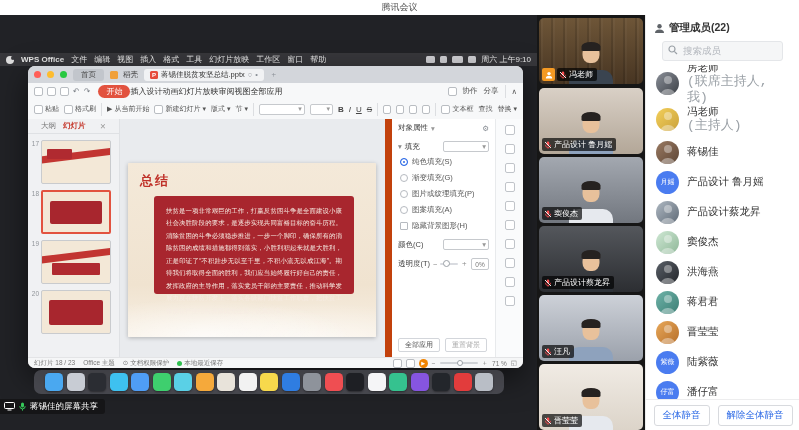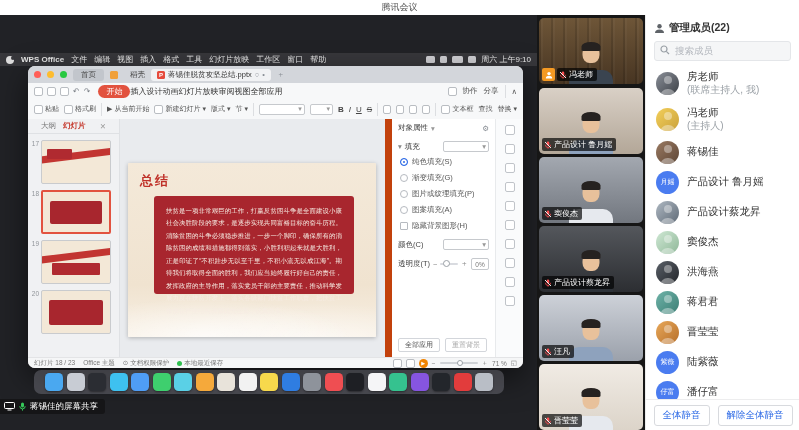--- a/index.html
+++ b/index.html
@@ -133,37 +133,37 @@
   .vlabel{position:absolute;left:3px;bottom:3px;background:rgba(0,0,0,.68);color:#fff;font-size:8px;
           padding:1px 4px 1px 2px;border-radius:2px;display:flex;align-items:center;gap:2px;max-width:92px;
           white-space:nowrap;overflow:hidden;}
   .vlabel.shift{left:18px;}
   .host{position:absolute;left:3px;bottom:3px;width:13px;height:13px;border-radius:2px;background:#f59a23;
         display:flex;align-items:center;justify-content:center;}
 
   
   .panel{left:645px;top:15px;width:154px;height:415px;background:#fff;border-left:1px solid #ececec;box-sizing:border-box;}
   .phead{padding:6px 8px 4px;gap:4px;font-size:10.5px;color:#333;font-weight:bold;display:flex;align-items:center;}
-  .psearch{position:relative;margin:1px 8px 0;}
+  .psearch{position:relative;margin:1px 16px 0;}
   .psearch input{width:100%;height:20px;box-sizing:border-box;background:#f5f6f7;border:1px solid #e4e6e9;
                  border-radius:3px;font-size:9.5px;padding:0 4px 0 20px;color:#333;outline:none;
                  font-family:"Liberation Sans","DejaVu Sans",sans-serif;}
   .psearch input::placeholder{color:#b3b7bd;}
   .psearch svg{position:absolute;left:6px;top:5px;}
   .plist{position:absolute;left:0;top:50px;width:154px;height:342px;overflow:hidden;}
   .mrow{display:flex;align-items:center;gap:8px;padding:0 10px;height:30px;}
   .mrow.tall{height:36px;}
   .avatar{width:23px;height:23px;border-radius:50%;flex:0 0 auto;position:relative;overflow:hidden;}
   .avatar.photo::before{content:"";position:absolute;left:50%;top:4px;transform:translateX(-50%);
         width:8px;height:8px;border-radius:50%;background:rgba(255,255,255,.38);}
   .avatar.photo::after{content:"";position:absolute;left:50%;bottom:-3px;transform:translateX(-50%);
         width:15px;height:9px;border-radius:7px 7px 0 0;background:rgba(255,255,255,.38);}
   .avatar.text{display:flex;align-items:center;justify-content:center;color:#fff;font-size:7px;}
   .mname{font-size:10.5px;color:#333;line-height:1.25;white-space:nowrap;overflow:hidden;}
-  .mrole{font-size:10px;color:#9aa0a6;line-height:1.2;}
+  .mrole{font-size:13px;color:#9aa0a6;line-height:1.2;font-family:Liberation Mono, monospace;}
   .pfoot{position:absolute;left:0;bottom:0;width:154px;height:31px;border-top:1px solid #ededee;background:#fff;
          display:flex;align-items:center;justify-content:center;gap:8px;box-sizing:border-box;}
   .fbtn{border:1px solid #d8dade;border-radius:3px;background:#fff;color:#2e6be6;font-size:9.5px;
         padding:3px 8px;white-space:nowrap;font-family:"Liberation Sans","DejaVu Sans",sans-serif;}
 </style>
 </head>
 <body>
 
 <div class="stage">
 
@@ -197,21 +197,21 @@
       </span>
     </div>
 
     <div class="abs wps">
 
       <div class="flex wtab">
         <span class="tl" style="background: rgb(255, 95, 87);"></span>
         <span class="tl" style="background: rgb(254, 188, 46);"></span>
         <span class="tl" style="background: rgb(40, 200, 64);"></span>
         <span class="tab-pill">首页</span>
-        <span class="flex" style="gap:12px">
+        <span class="flex" style="gap:5px">
           <span class="dicon"></span>
           <span>稻壳</span>
         </span>
         <span class="flex tab-doc">
           <span class="picon">P</span>
           <span>蒋锡佳脱贫攻坚总结.pptx</span>
           <span class="dim">○</span>
           <span class="dim">•</span>
         </span>
         <span class="dim">＋</span>

